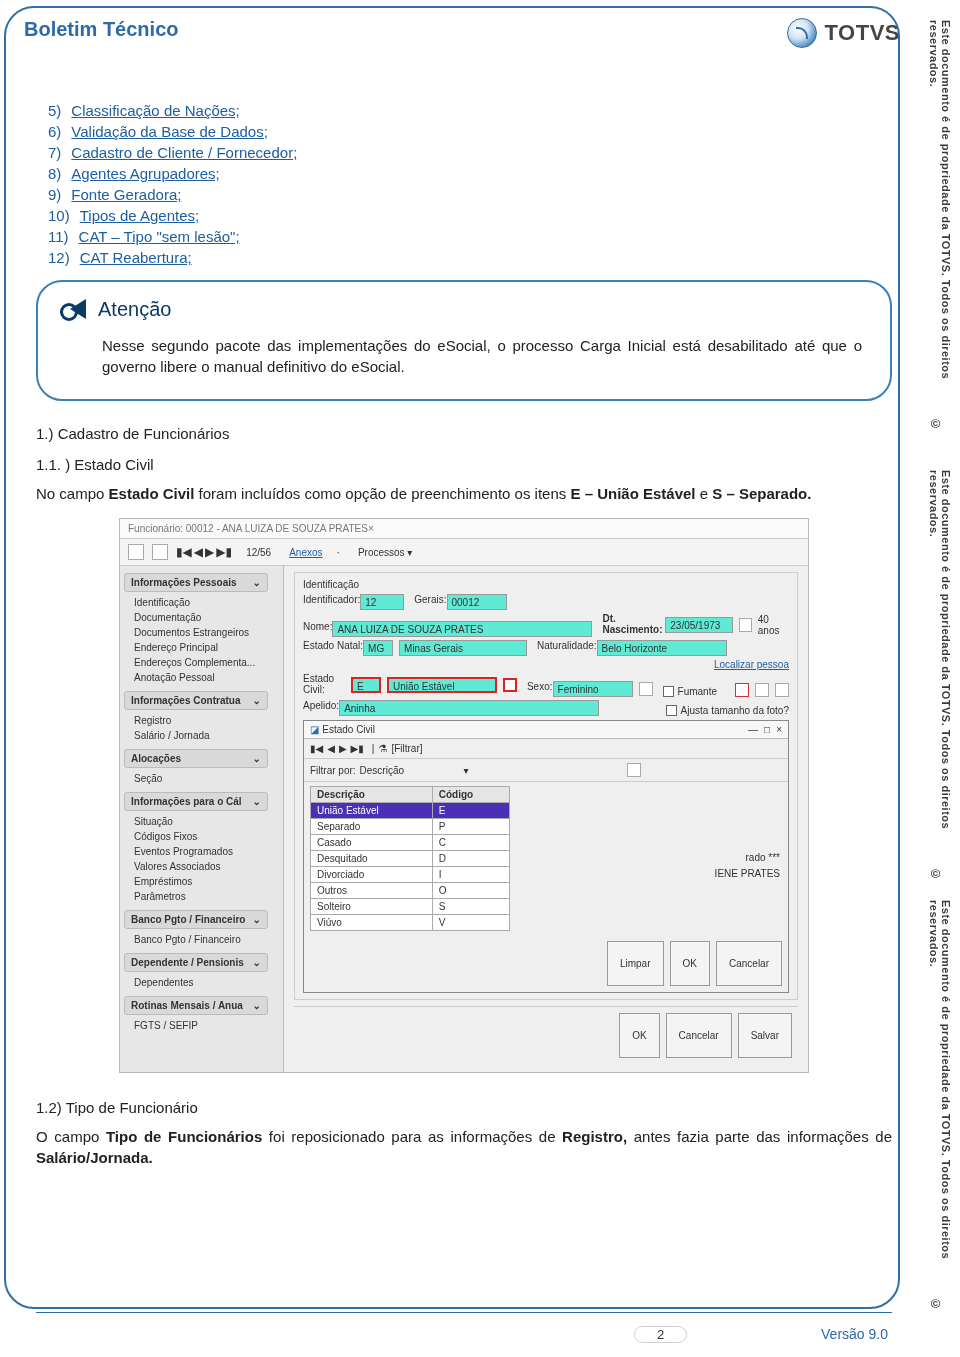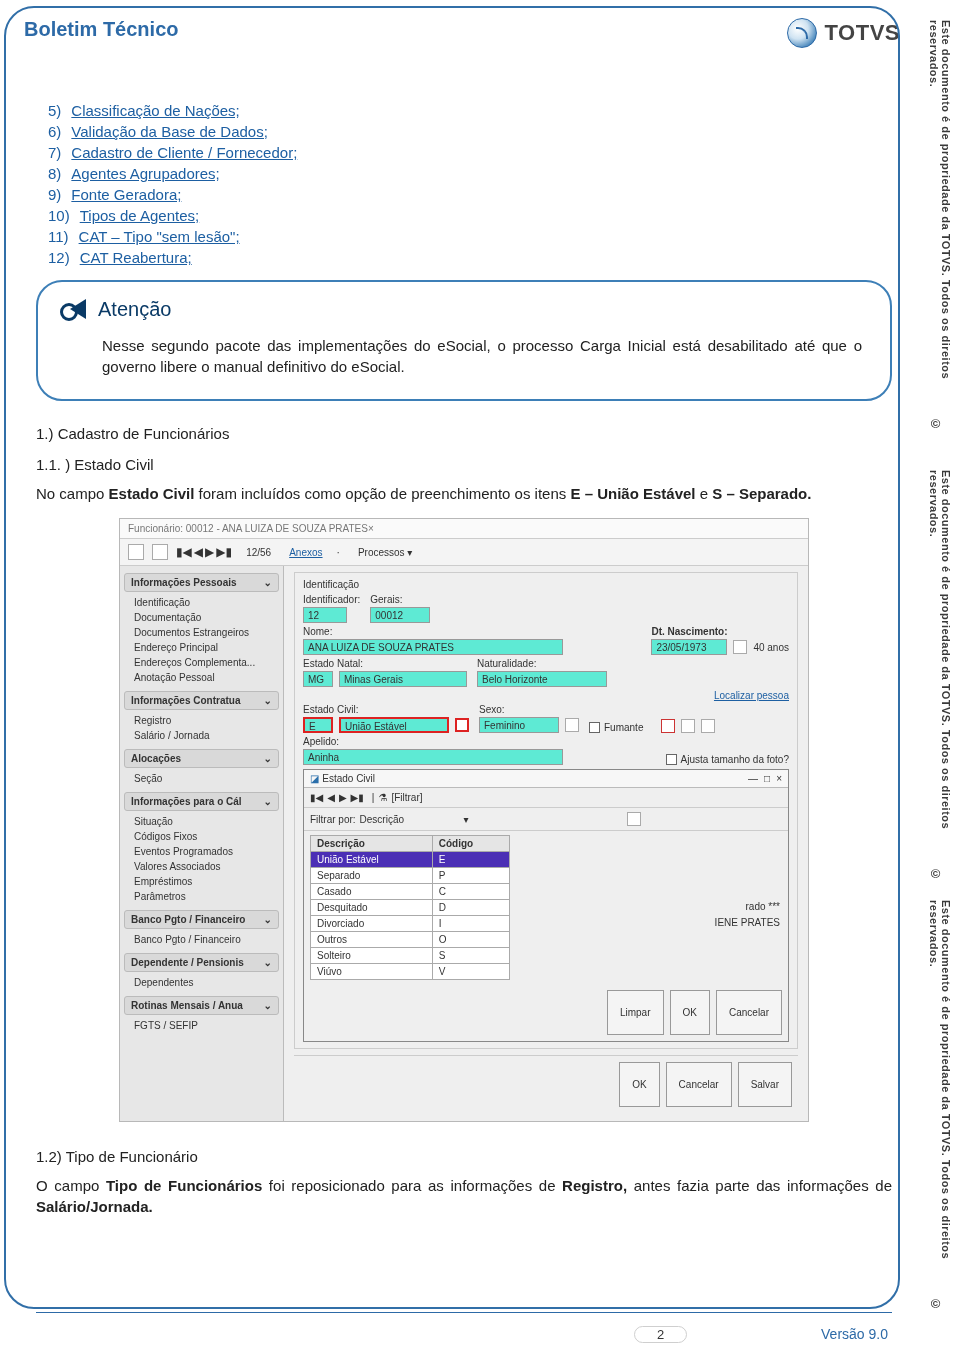--- a/index.html
+++ b/index.html
@@ -39,29 +39,29 @@
   
   .shot{margin:14px auto 0 auto;width:690px;background:#efefef;border:1px solid #b8b8b8;font-size:10px;color:#333}
   .shot .wtitle{padding:4px 8px;font-size:10px;color:#777;border-bottom:1px solid #ccc;background:#fafafa;display:flex;justify-content:flex-start}
   .shot .toolbar{padding:5px 8px;background:#f4f4f4;border-bottom:1px solid #ccc;display:flex;align-items:center;gap:8px}
   .tbtn{width:16px;height:16px;border:1px solid #aaa;background:#fff}
   .nav{display:flex;gap:2px}
   .nav span{font-size:12px;color:#333}
   .pg{margin-left:6px}
   .link2{color:#1d5fa2;text-decoration:underline;margin-left:10px}
   .shot .cols{display:flex}
-  .side{width:164px;background:#e7e7e7;border-right:1px solid #bbb;padding:4px 0 6px 0}
+  .side{width:164px;background:#e7e7e7;border-right:1px solid #bbb;padding:4px 11px 6px 0}
   .grp{margin:3px 4px}
   .grp-h{background:#d9d9d9;border:1px solid #bbb;border-radius:3px;padding:3px 6px;font-weight:bold;font-size:10px;display:flex;justify-content:space-between}
   .grp ul{list-style:none;padding:3px 2px 3px 10px}
   .grp li{padding:2px 0;font-size:10px;color:#333}
   .main{flex:1;background:#efefef;padding:6px 10px 8px 10px}
   .panel{border:1px solid #ccc;background:#efefef;padding:6px 8px;margin-bottom:6px}
   .row{display:flex;gap:10px;align-items:flex-end;margin:3px 0}
-  .fld{display:flex;flex-direction:column;font-size:10px}
+  .fld{display:flex;flex-direction:row;font-size:10px}
   .fld label{margin-bottom:2px}
   .fld .ibox{background:#5eead4;border:1px solid #999;padding:2px 4px;height:16px;min-width:30px}
   .red{border:2px solid #d22 !important}
   .subwin{border:1px solid #888;background:#efefef;margin-top:4px}
   .subwin .swt{background:#f7f7f7;border-bottom:1px solid #bbb;padding:3px 6px;display:flex;justify-content:space-between;align-items:center;font-size:10px}
   .subwin .swtool{padding:4px 6px;border-bottom:1px solid #ccc;display:flex;gap:4px;align-items:center}
   .tbl{border-collapse:collapse;width:200px;margin:4px 6px}
   .tbl th,.tbl td{border:1px solid #aaa;padding:2px 6px;font-size:10px;background:#fff;text-align:left}
   .tbl th{background:#e5e5e5}
   .tbl tr.sel td{background:#4b2fb5;color:#fff}

